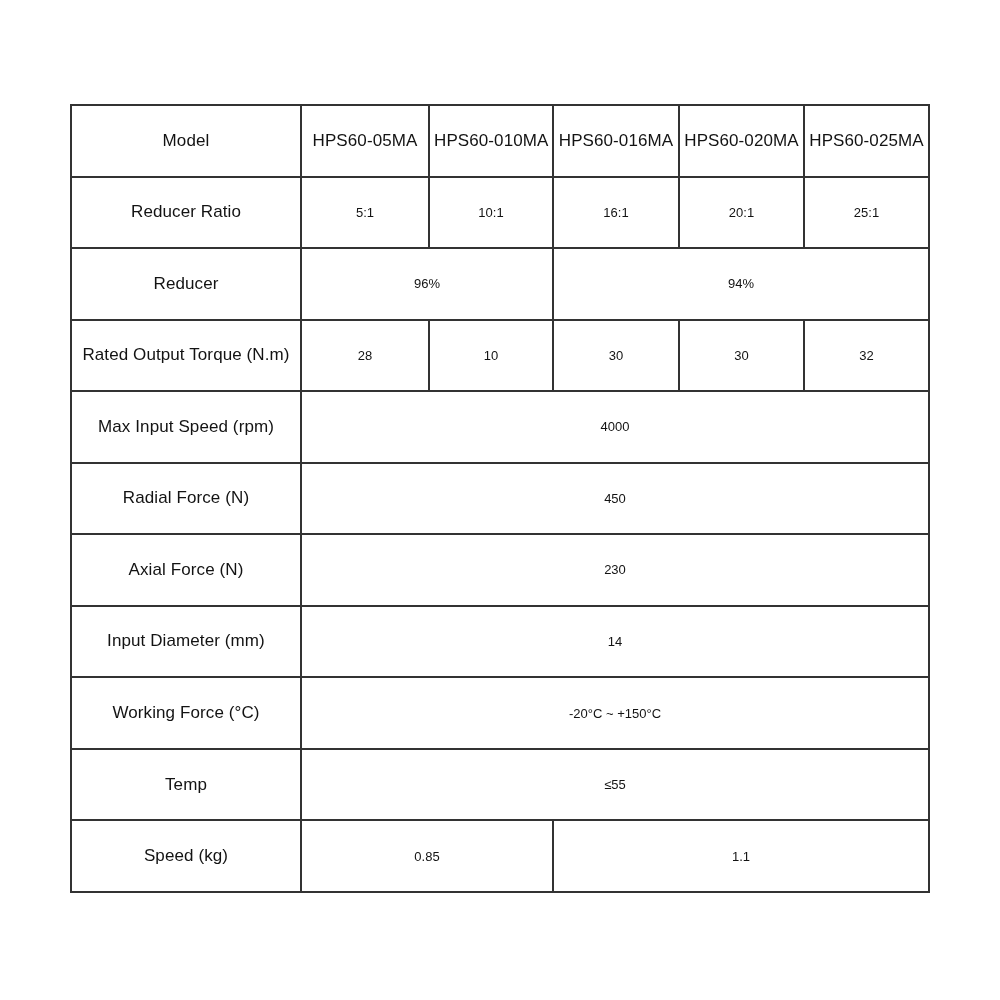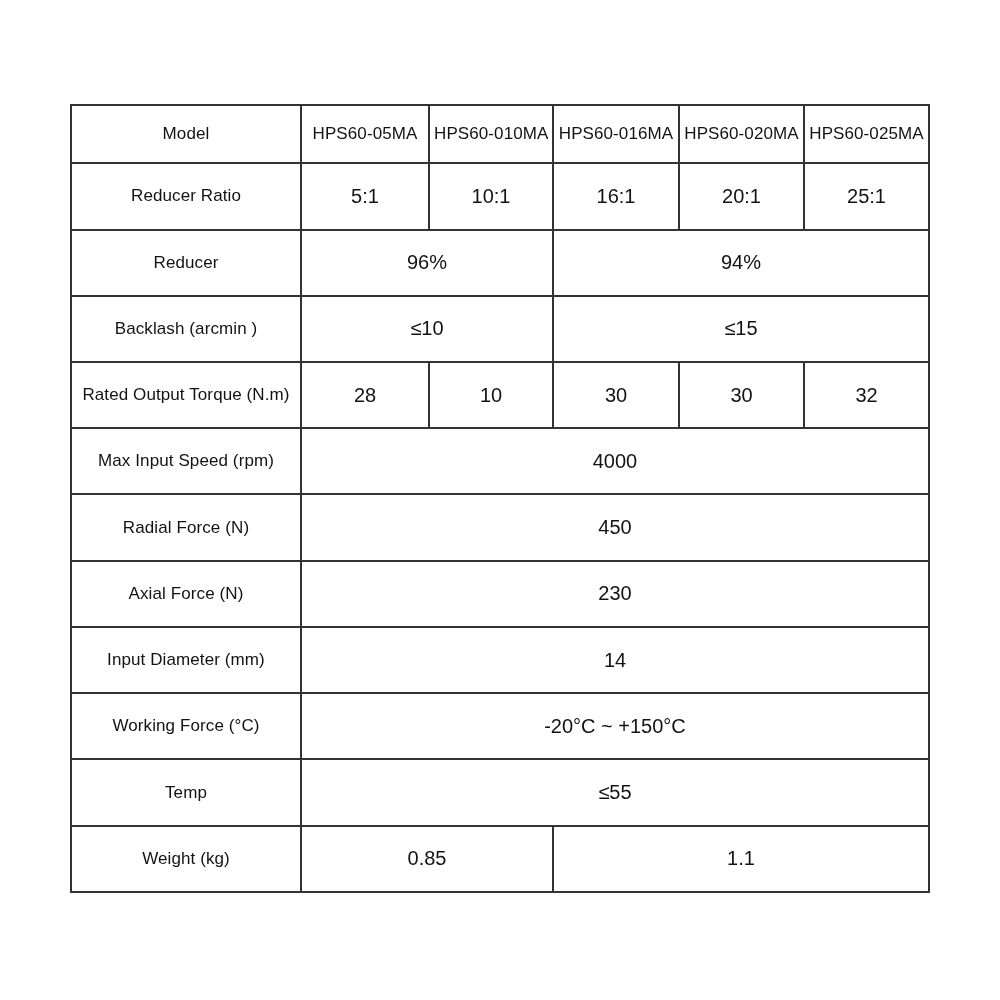--- a/index.html
+++ b/index.html
@@ -31,21 +31,21 @@
     color: #131313;
     padding: 0 4px;
     overflow: hidden;
     white-space: nowrap;
   }
   td.head-cell {
     font-size: 17px;
     letter-spacing: 0.1px;
   }
   td.value-cell {
-    font-size: 20px;
+    font-size: 13px;
   }
 </style>
 </head>
 <body>
 
 <div class="page">
   <table class="spec-table">
     <colgroup>
       <col style="width:230px">
       <col style="width:128px">
@@ -70,25 +70,20 @@
           <td class="value-cell">16:1</td>
           <td class="value-cell">20:1</td>
           <td class="value-cell">25:1</td>
         </tr>
         <tr>
           <td class="head-cell">Reducer</td>
           <td colspan="2" class="value-cell">96%</td>
           <td colspan="3" class="value-cell">94%</td>
         </tr>
         <tr>
-          <td class="head-cell">Backlash (arcmin )</td>
-          <td colspan="2" class="value-cell">≤10</td>
-          <td colspan="3" class="value-cell">≤15</td>
-        </tr>
-        <tr>
           <td class="head-cell">Rated Output Torque (N.m)</td>
           <td class="value-cell">28</td>
           <td class="value-cell">10</td>
           <td class="value-cell">30</td>
           <td class="value-cell">30</td>
           <td class="value-cell">32</td>
         </tr>
         <tr>
           <td class="head-cell">Max Input Speed (rpm)</td>
           <td colspan="5" class="value-cell">4000</td>
@@ -107,19 +102,19 @@
         </tr>
         <tr>
           <td class="head-cell">Working Force (°C)</td>
           <td colspan="5" class="value-cell">-20°C ~ +150°C</td>
         </tr>
         <tr>
           <td class="head-cell">Temp</td>
           <td colspan="5" class="value-cell">≤55</td>
         </tr>
         <tr>
-          <td class="head-cell">Weight (kg)</td>
+          <td class="head-cell">Speed (kg)</td>
           <td colspan="2" class="value-cell">0.85</td>
           <td colspan="3" class="value-cell">1.1</td>
         </tr>
       </tbody>
   </table>
 </div>
 
 </body></html>

